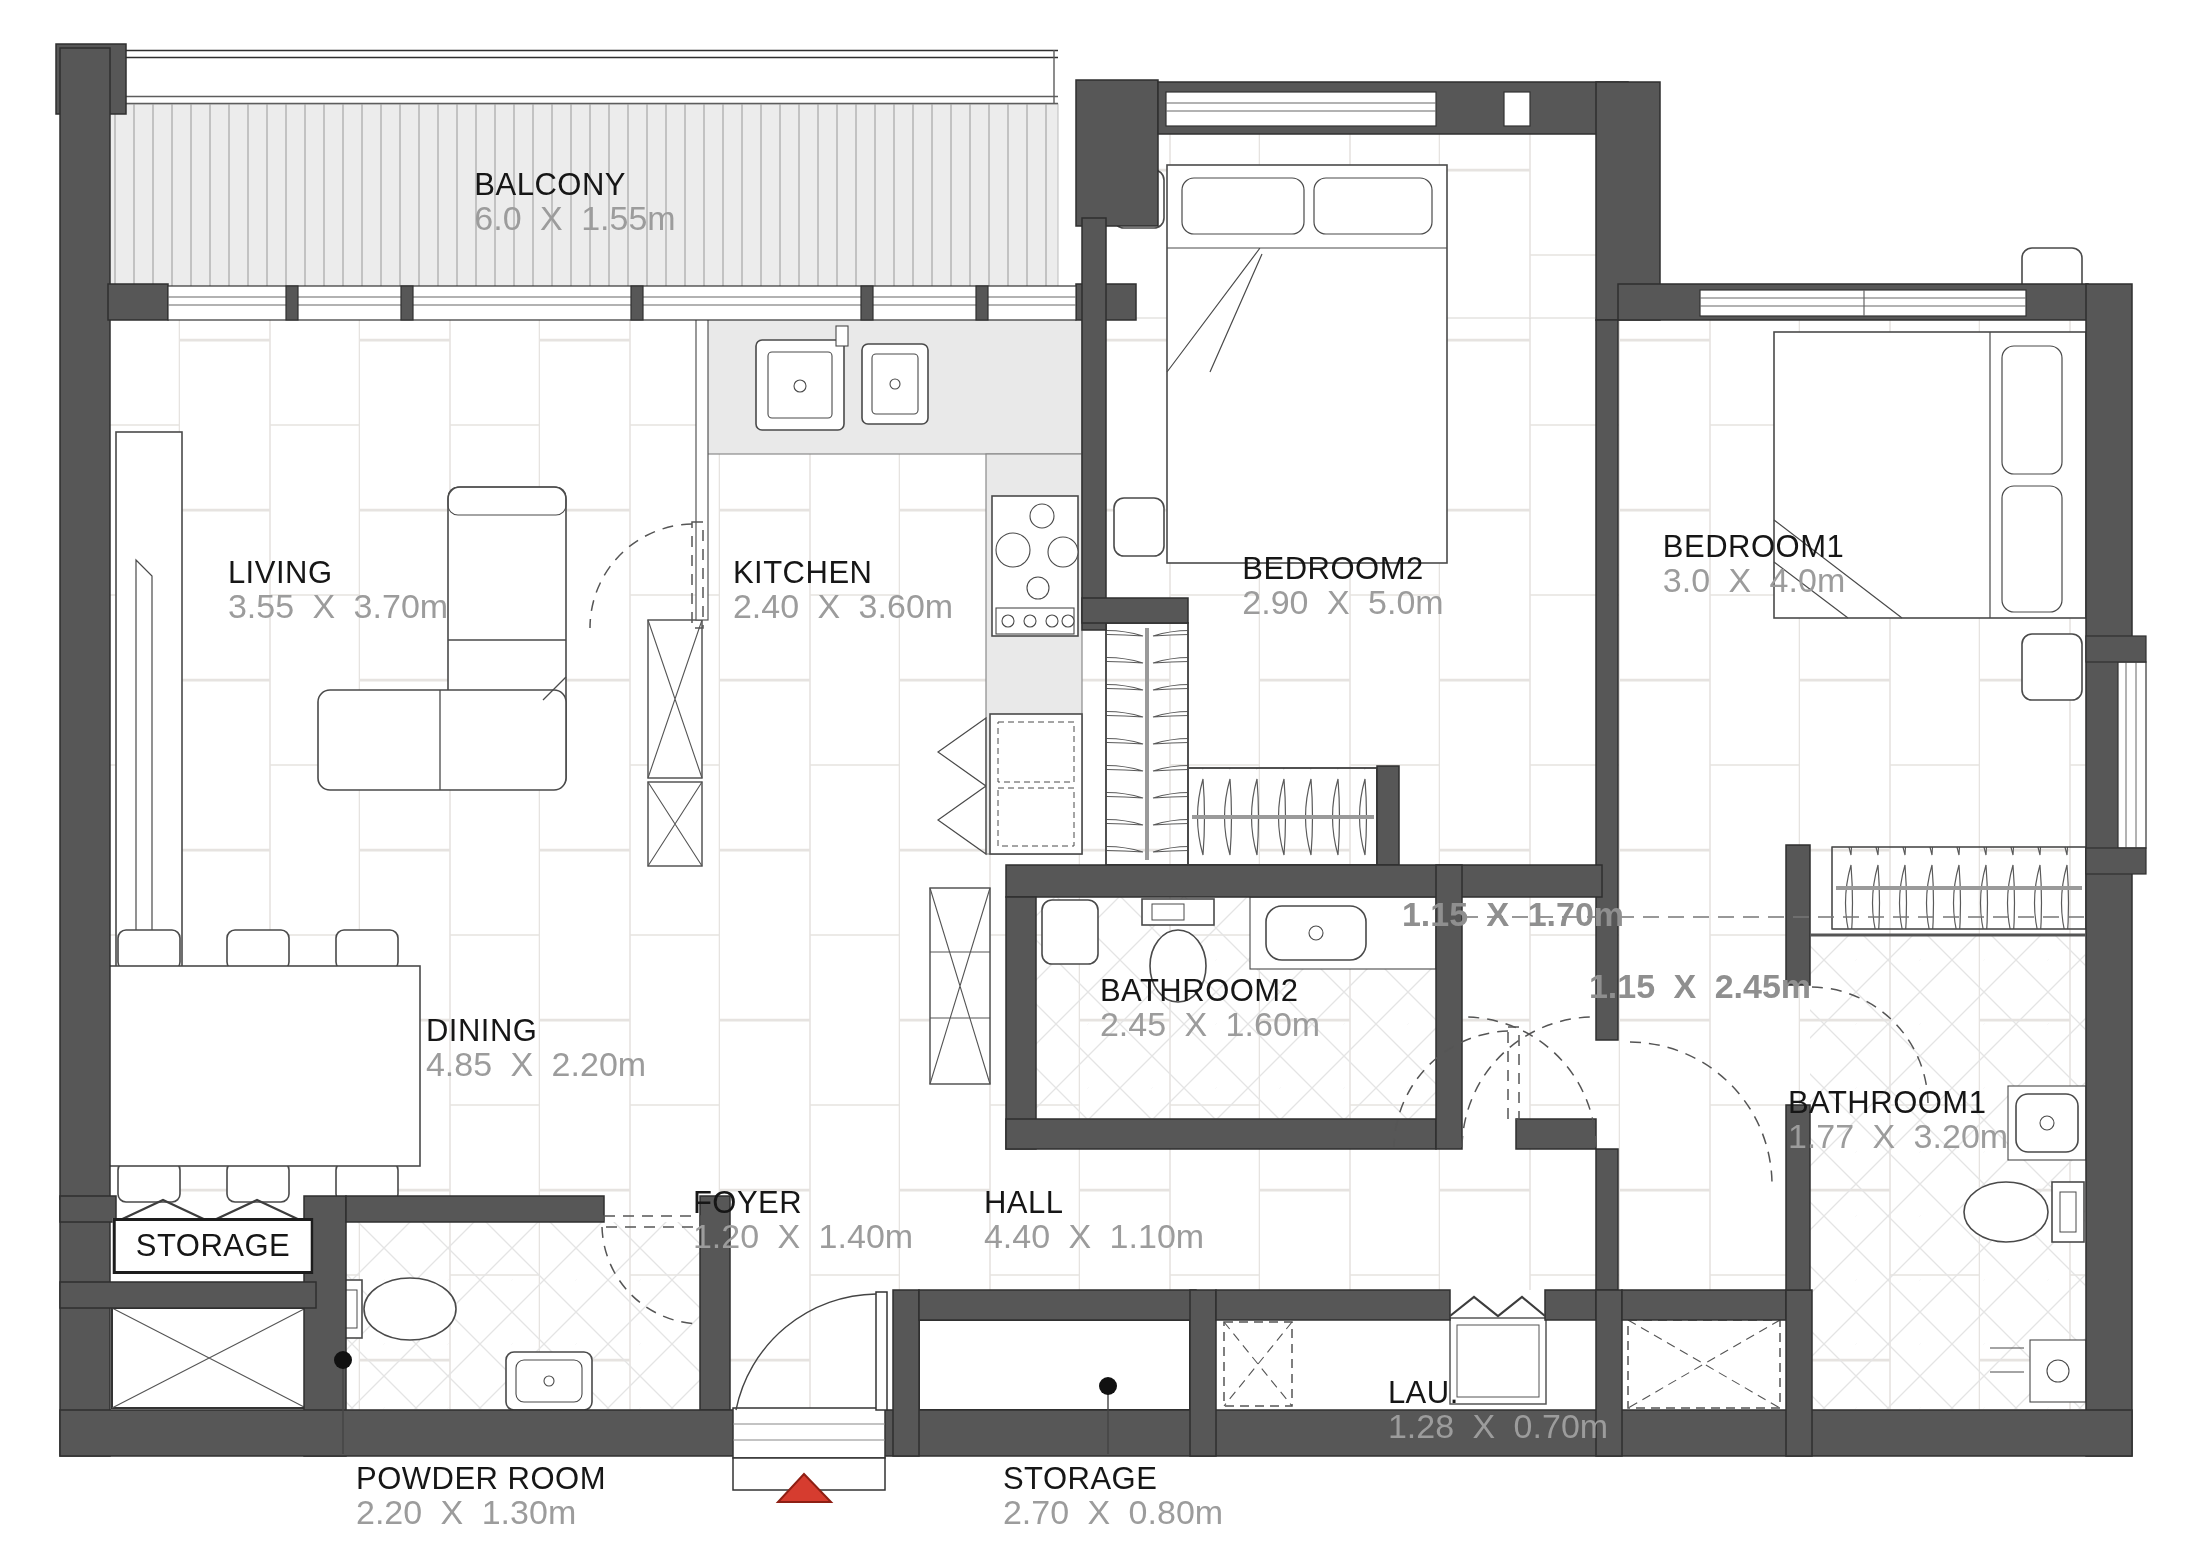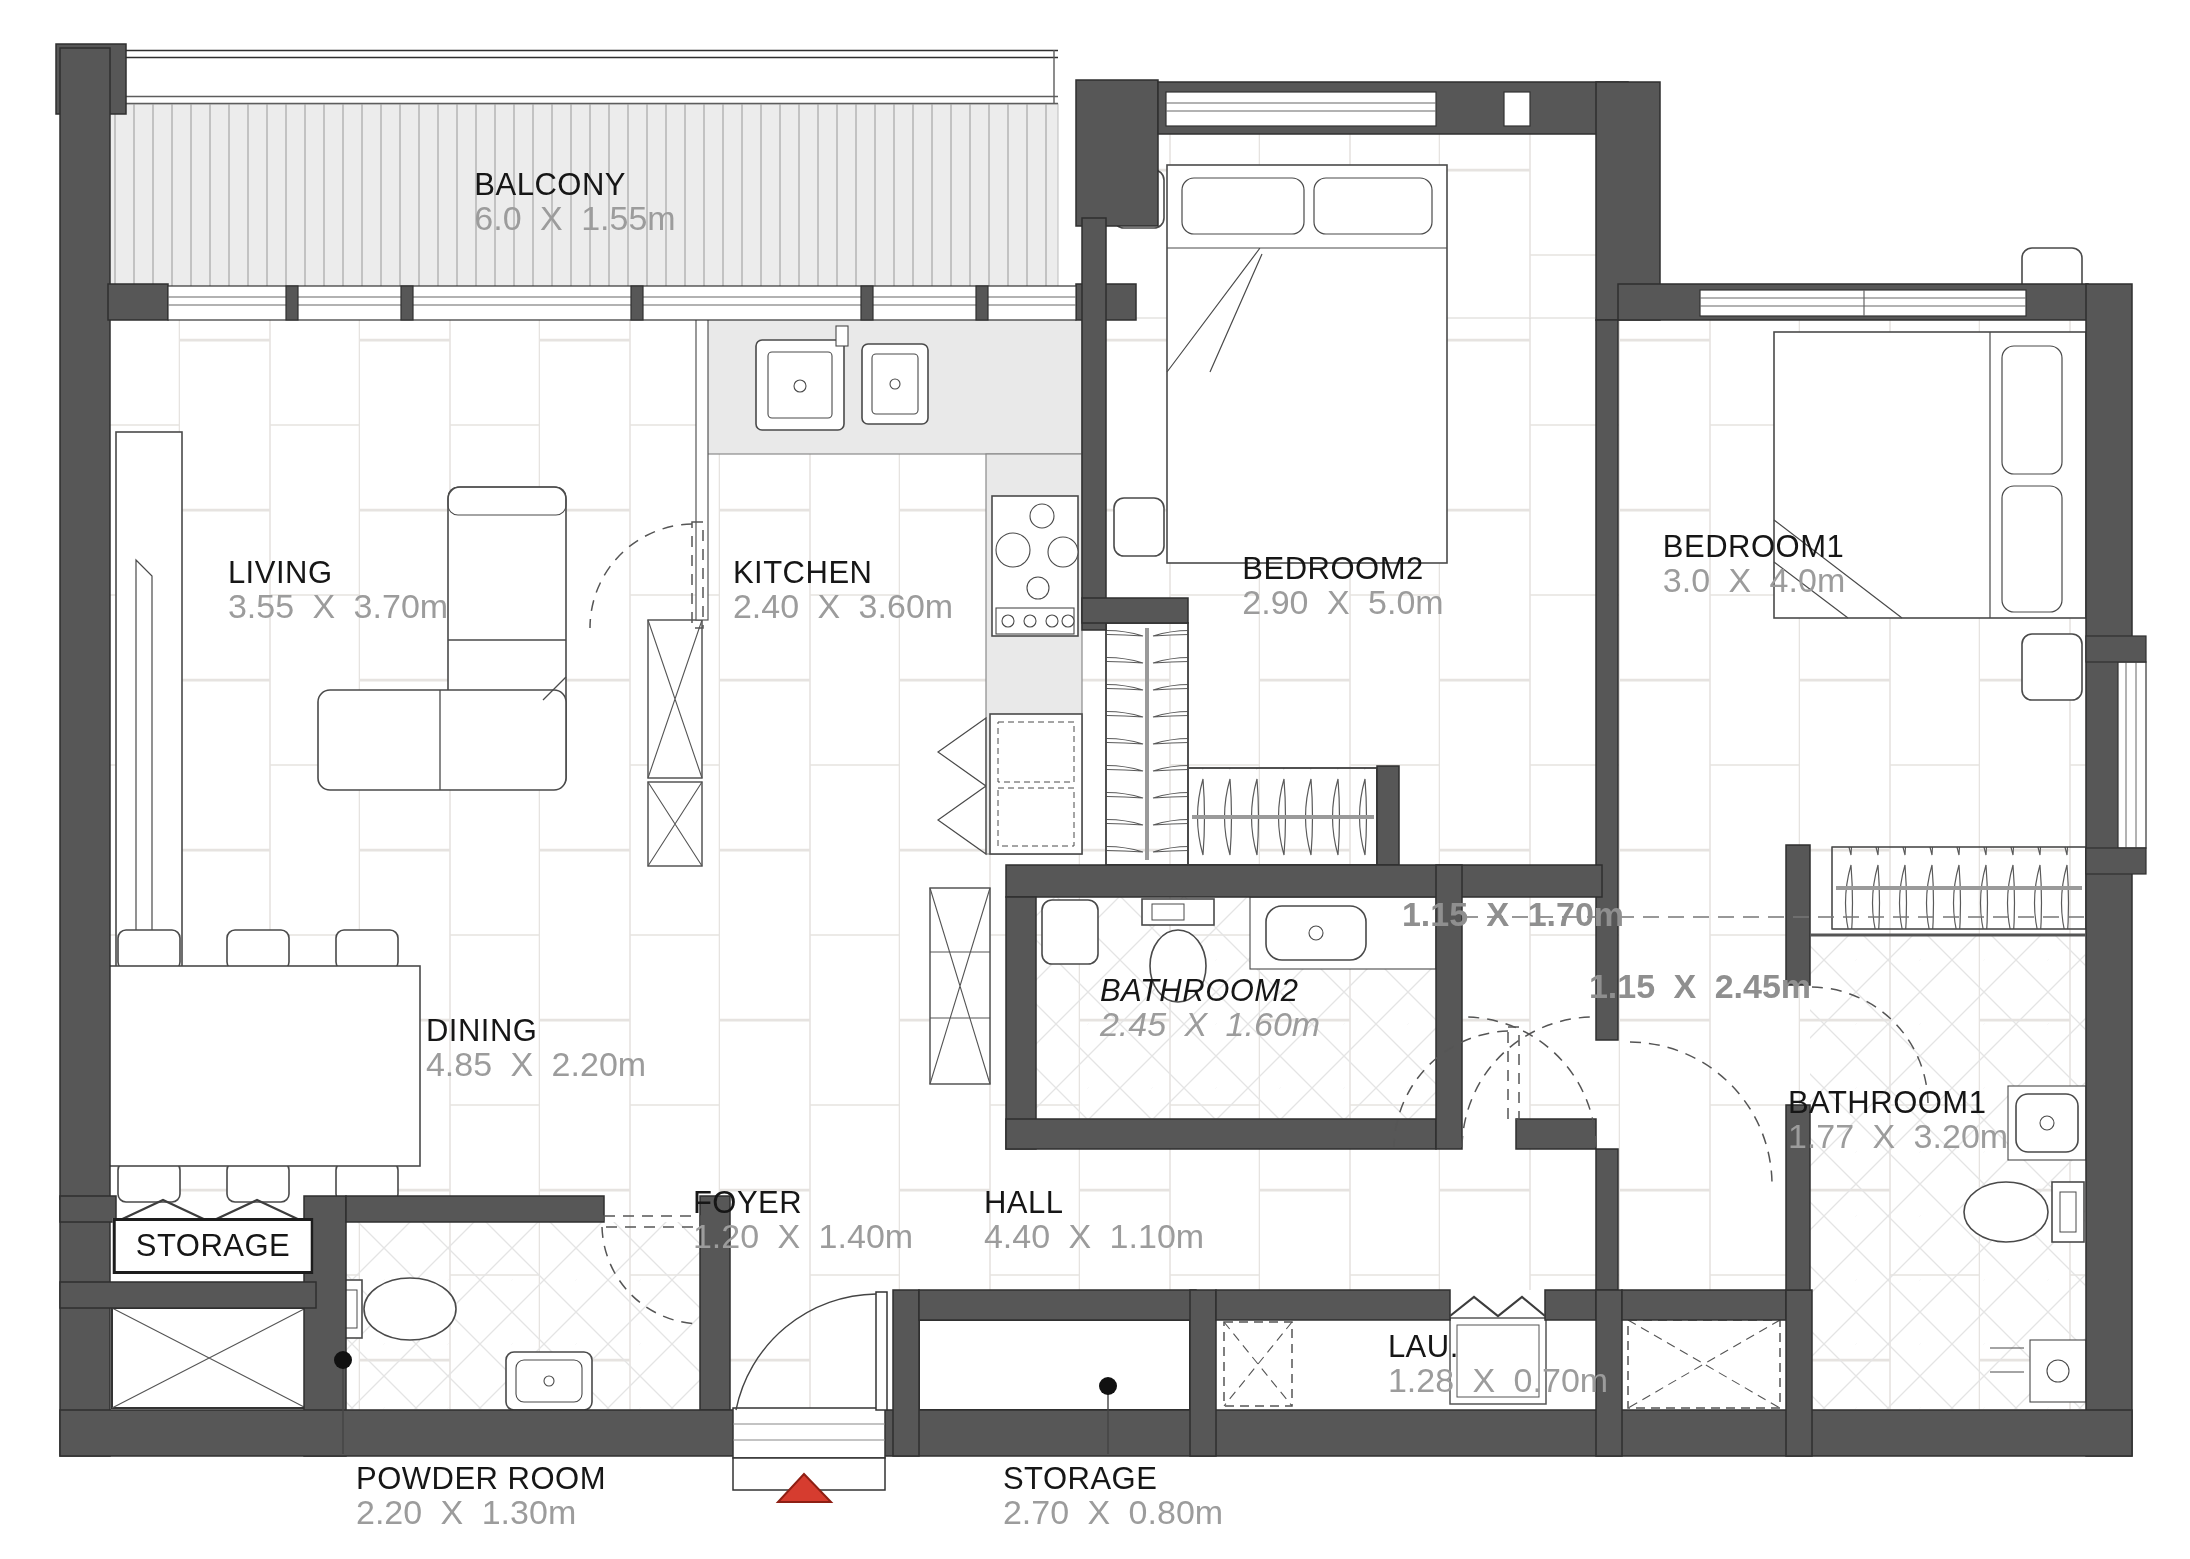--- a/index.html
+++ b/index.html
@@ -11,26 +11,26 @@
   .lbl .dm{font-size:34px;font-weight:400;color:#9c9c9c;word-spacing:9px;line-height:32px;}
   .lbl.dims-only .dm{color:#8f8f8f;font-weight:bold;}
   .boxed{border:3px solid #1d1d1d;background:#ffffff;padding:8px 20px;}
   
   .lbl-balcony{left:575px;top:168px;}
   .lbl-living{left:338px;top:556px;}
   .lbl-kitchen{left:843px;top:556px;}
   .lbl-bedroom2{left:1343px;top:552px;}
   .lbl-bedroom1{left:1710px;top:530px;margin-left:44px;}
   .lbl-dining{left:536px;top:974px;margin-top:40px;}
-  .lbl-bathroom2{left:1210px;top:974px;font-style:italic;}
+  .lbl-bathroom2{left:1210px;top:974px;}
   .lbl-bathroom1{left:1898px;top:1086px;}
   .lbl-storage-left{left:213px;top:1218px;}
   .lbl-foyer{left:803px;top:1186px;}
   .lbl-hall{left:1094px;top:1186px;}
-  .lbl-lau{left:1498px;top:1330px;}
+  .lbl-lau{left:1498px;top:1376px;}
   .lbl-powder{left:481px;top:1462px;}
   .lbl-storage-bottom{left:1113px;top:1462px;}
   .lbl-nook1{left:1513px;top:898px;}
   .lbl-nook2{left:1700px;top:970px;}
 </style>
 </head>
 <body>
 
 <div id="plan-wrap">
 

